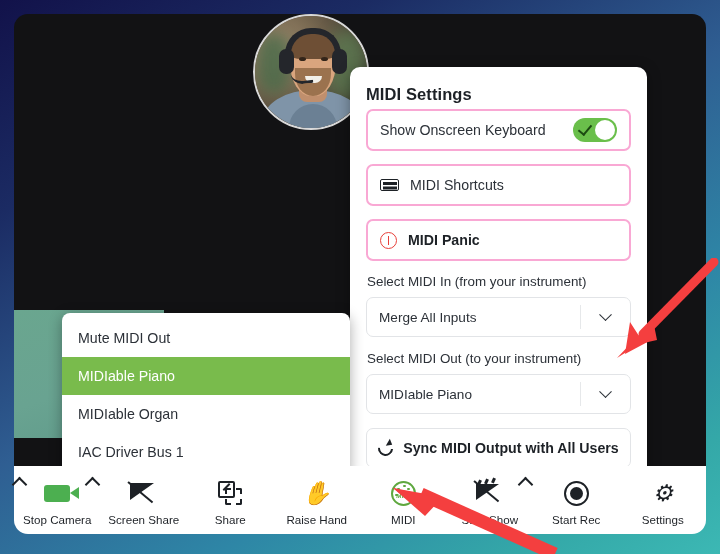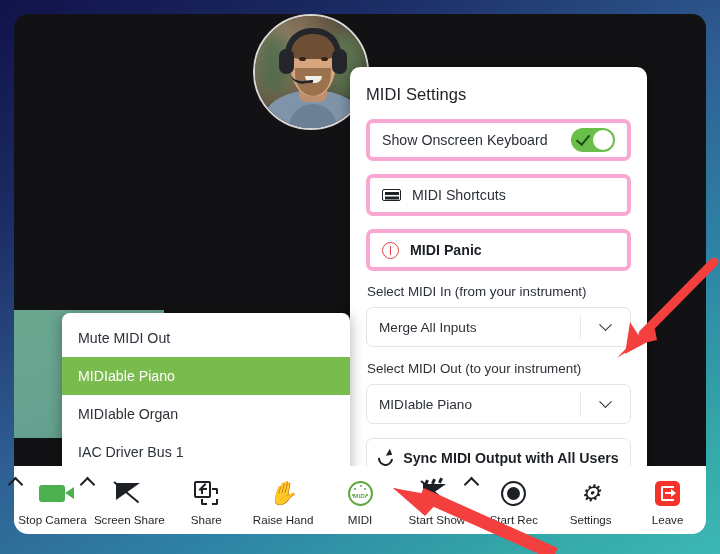--- a/index.html
+++ b/index.html
@@ -69,25 +69,25 @@
     border-bottom:3px solid #24262b; border-radius:0 0 0 14px; transform:rotate(-6deg); }
 
   
   #midi-panel {
     position:absolute; left:336px; top:53px; width:297px; height:411px;
     background:#ffffff; border-radius:10px;
     box-shadow:0 3px 14px rgba(0,0,0,.35);
     padding:18px 16px 14px 16px;
   }
   #panel-title {
-    font-size:16.5px; font-weight:normal; color:#1d2126;
-    letter-spacing:.1px; margin-bottom:15px;
+    font-size:16.5px; font-weight:bold; color:#1d2126;
+    letter-spacing:.1px; margin-bottom:5px;
   }
   .row {
-    border:4px solid #f9a8d4; border-radius:7px;
+    border:2px solid #f9a8d4; border-radius:7px;
     height:42px; display:flex; align-items:center;
     padding:0 12px; margin-bottom:13px; background:#fff;
   }
   .row-label { font-size:14.2px; color:#2c3138; }
   .row.space { justify-content:space-between; }
 
   
   .toggle {
     width:44px; height:24px; border-radius:13px; background:#6abf4b;
     position:relative; flex:none; display:flex; align-items:center;
@@ -408,30 +408,20 @@
     <span class="tb-label">Start Rec</span>
   </div>
 
   <div class="tb-item">
     <span class="tb-ico">
         <i class="ico-gear">⚙</i>
       </span>
     <span class="tb-label">Settings</span>
   </div>
 
-  <div class="tb-item">
-    <span class="tb-ico">
-      <i class="ico-leave">
-          <i class="box"></i>
-          <i class="arr"></i>
-          <i class="arrh"></i>
-        </i>
-    </span>
-    <span class="tb-label">Leave</span>
-  </div>
 </div>
 
 <svg class="arrow-svg" style="left:595px; top:258px; width:125px; height:110px;" viewBox="0 0 125 110">
   <path d="M119,4 L44,78 L60,80 L30,96 L35,64 L44,78 Z" fill="#f43f3f"></path>
   <path d="M119,4 L48,76" stroke="#f43f3f" stroke-width="9" stroke-linecap="round"></path>
   <path d="M22,100 L58,62 L62,82 L44,86 Z" fill="#f43f3f"></path>
 </svg>
 
 <svg class="arrow-svg" style="left:385px; top:482px; width:175px; height:72px;" viewBox="0 0 175 72">
   <path d="M170,72 L36,12" stroke="#f43f3f" stroke-width="13" stroke-linecap="butt"></path>

